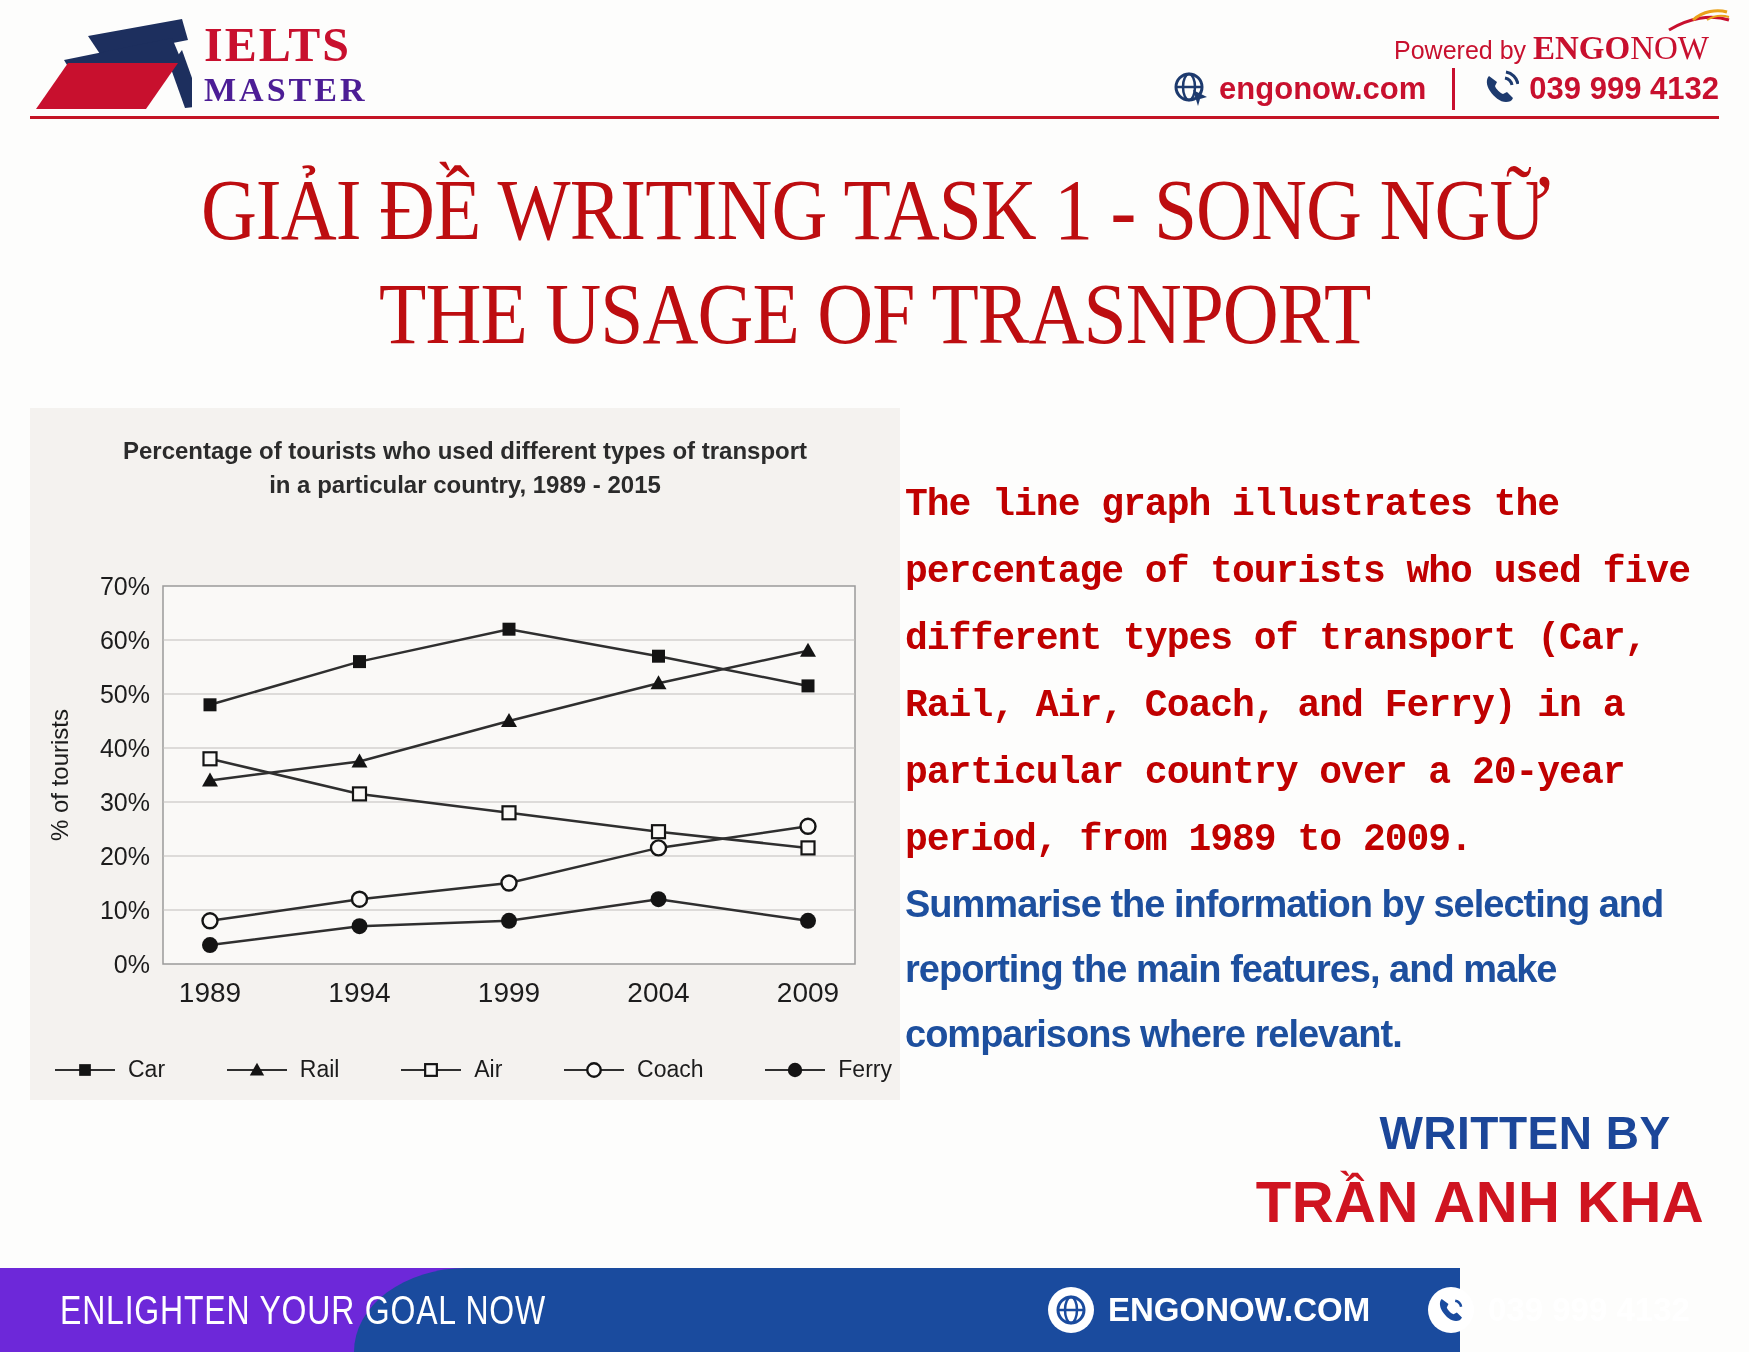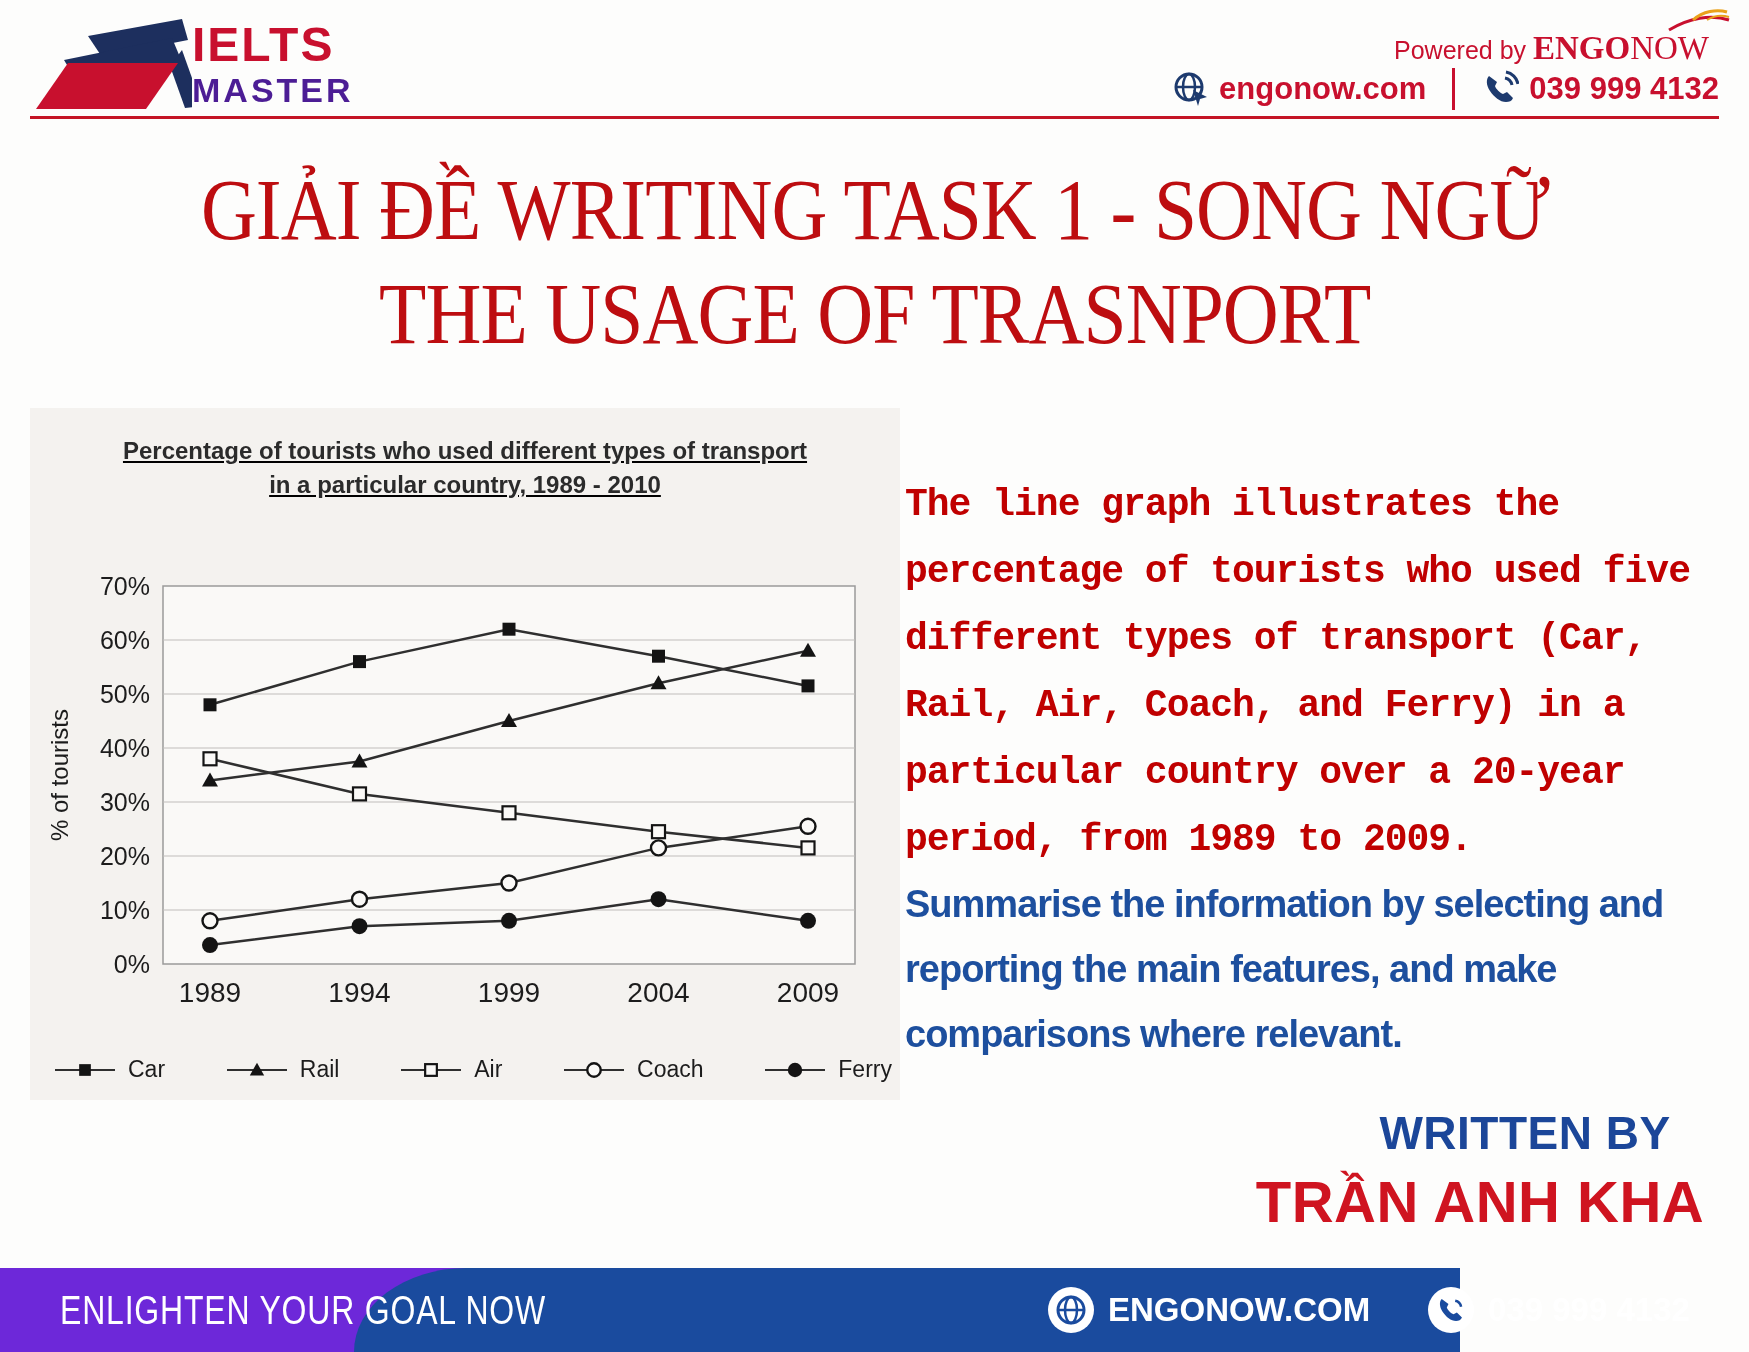--- a/index.html
+++ b/index.html
@@ -1,20 +1,20 @@
 <!DOCTYPE html>
 <html><head>
 <meta charset="utf-8">
 <style>
   html,body{margin:0;padding:0;background:#ffffff;}
   #page{position:relative;width:1749px;height:1352px;background:#fdfdfc;overflow:hidden;
         font-family:"Liberation Sans","DejaVu Sans",sans-serif;}
 
   
-  .logo-wrap{position:absolute;left:32px;top:16px;display:flex;align-items:center;gap:0;}
+  .logo-wrap{position:absolute;left:32px;top:16px;display:flex;align-items:center;gap:12px;font-family:Liberation Serif, serif;}
   .logo-text{display:flex;flex-direction:column;line-height:1;}
   .logo-ielts{font-size:48px;font-weight:bold;color:#c8102e;letter-spacing:2px;}
   .logo-master{font-size:34px;font-weight:bold;color:#4c1d95;letter-spacing:3px;margin-top:4px;}
 
   .powered{position:absolute;top:30px;right:30px;color:#c8102e;font-size:25px;white-space:nowrap;}
   .powered .brand{font-family:"Liberation Serif","DejaVu Serif",serif;font-size:33px;position:relative;padding-right:10px;}
   .powered .brand b{font-weight:bold;}
   .powered .swoosh{position:absolute;right:-14px;top:-24px;}
 
   .contact-row{position:absolute;top:68px;right:30px;display:flex;align-items:center;gap:16px;}
@@ -23,21 +23,21 @@
 
   .header-rule{position:absolute;top:116px;left:30px;width:1689px;height:3px;background:#c41425;}
 
   
   .main-title{position:absolute;top:158px;left:0;width:1749px;text-align:center;
               color:#bd0d10;font-family:"Liberation Serif","DejaVu Serif",serif;font-weight:normal;}
   .main-title .tline{display:block;font-size:86px;line-height:104px;}
   .main-title .tline span{display:inline-block;transform:scaleX(0.9);transform-origin:center;letter-spacing:-1px;}
 
   
-  .chart-panel{position:absolute;left:30px;top:408px;width:870px;height:692px;background:#f4f2ef;text-decoration:underline;}
+  .chart-panel{position:absolute;left:30px;top:408px;width:870px;height:692px;background:#f4f2ef;}
   .chart-title{padding-top:26px;text-align:center;font-weight:bold;font-size:24px;line-height:34px;color:#2b2b2b;}
   #chart-svg{position:absolute;left:0;top:100px;}
   .legend{position:absolute;left:24px;top:648px;width:838px;display:flex;justify-content:space-between;align-items:flex-start;}
   .legend-item{display:flex;align-items:center;}
   .legend-item span{font-size:23px;color:#1c1c1c;margin-left:12px;}
 
   
   .task-text{position:absolute;left:905px;top:470px;width:828px;font-weight:bold;
              font-size:38px;line-height:65px;letter-spacing:-1px;}
   .task-red{color:#c00000;font-family:Liberation Mono, monospace;}
@@ -113,21 +113,21 @@
   <div class="header-rule"></div>
 
   <div class="main-title">
     <span class="tline"><span>GIẢI ĐỀ WRITING TASK 1 - SONG NGỮ</span></span>
     <span class="tline"><span>THE USAGE OF TRASNPORT</span></span>
   </div>
 
   <div class="chart-panel">
     <div class="chart-title">
       <div>Percentage of tourists who used different types of transport</div>
-      <div>in a particular country, 1989 - 2010</div>
+      <div>in a particular country, 1989 - 2015</div>
     </div>
     <svg id="chart-svg" width="870" height="530" viewBox="0 0 870 530">
         <rect x="133" y="78" width="692" height="378" fill="#faf9f7" stroke="#9a9a9a" stroke-width="1.5"></rect>
         <text x="120" y="465" text-anchor="end" font-size="25" fill="#1c1c1c">0%</text>
         <line x1="133" y1="402" x2="825" y2="402" stroke="#c0bebb" stroke-width="1.2"></line>
         <text x="120" y="411" text-anchor="end" font-size="25" fill="#1c1c1c">10%</text>
         <line x1="133" y1="348" x2="825" y2="348" stroke="#c0bebb" stroke-width="1.2"></line>
         <text x="120" y="357" text-anchor="end" font-size="25" fill="#1c1c1c">20%</text>
         <line x1="133" y1="294" x2="825" y2="294" stroke="#c0bebb" stroke-width="1.2"></line>
         <text x="120" y="303" text-anchor="end" font-size="25" fill="#1c1c1c">30%</text>

